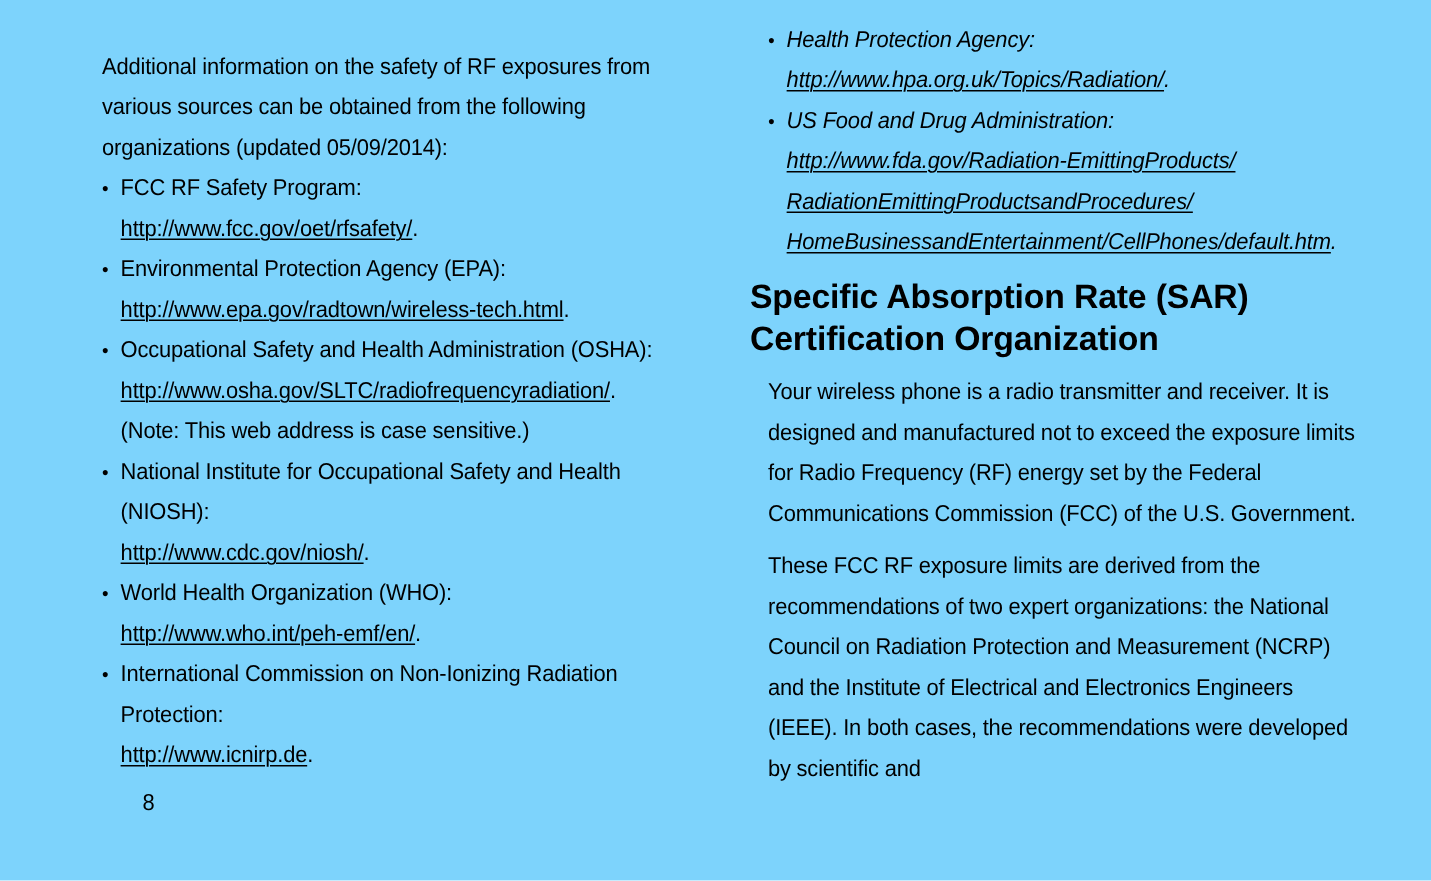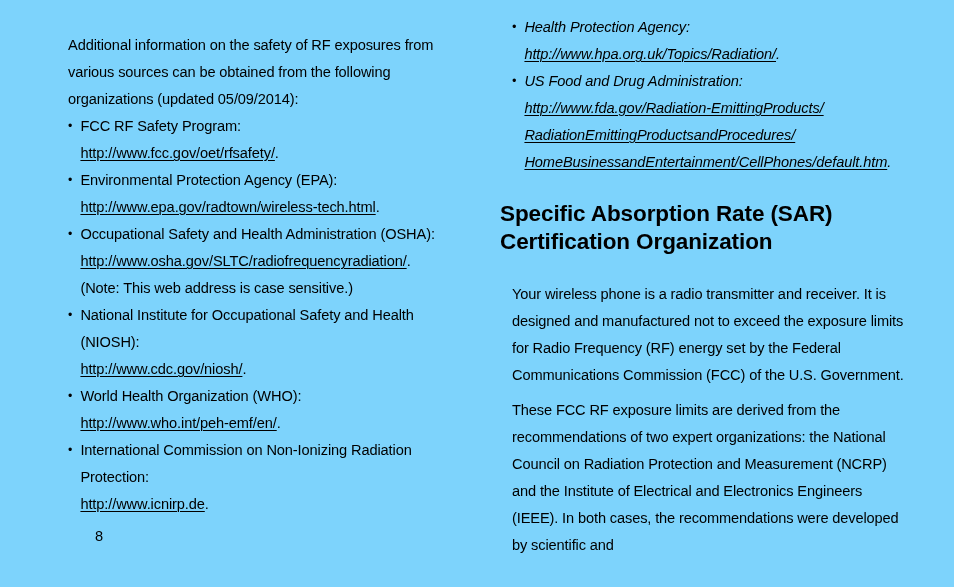--- a/index.html
+++ b/index.html
@@ -80,21 +80,21 @@
     text-decoration-thickness: 1px;
   }
 
   
   .heading {
     font-family: "Liberation Sans", sans-serif;
     font-weight: bold;
     font-size: 22.5px;
     line-height: 28px;
     letter-spacing: -0.1px;
-    margin: 16px;
+    margin: 0;
     padding-top: 9px;
     padding-bottom: 5px;
     margin-left: -5px;
   }
 
   
   .body-para {
     margin-left: 7px;
     padding-top: 3px;
   }

